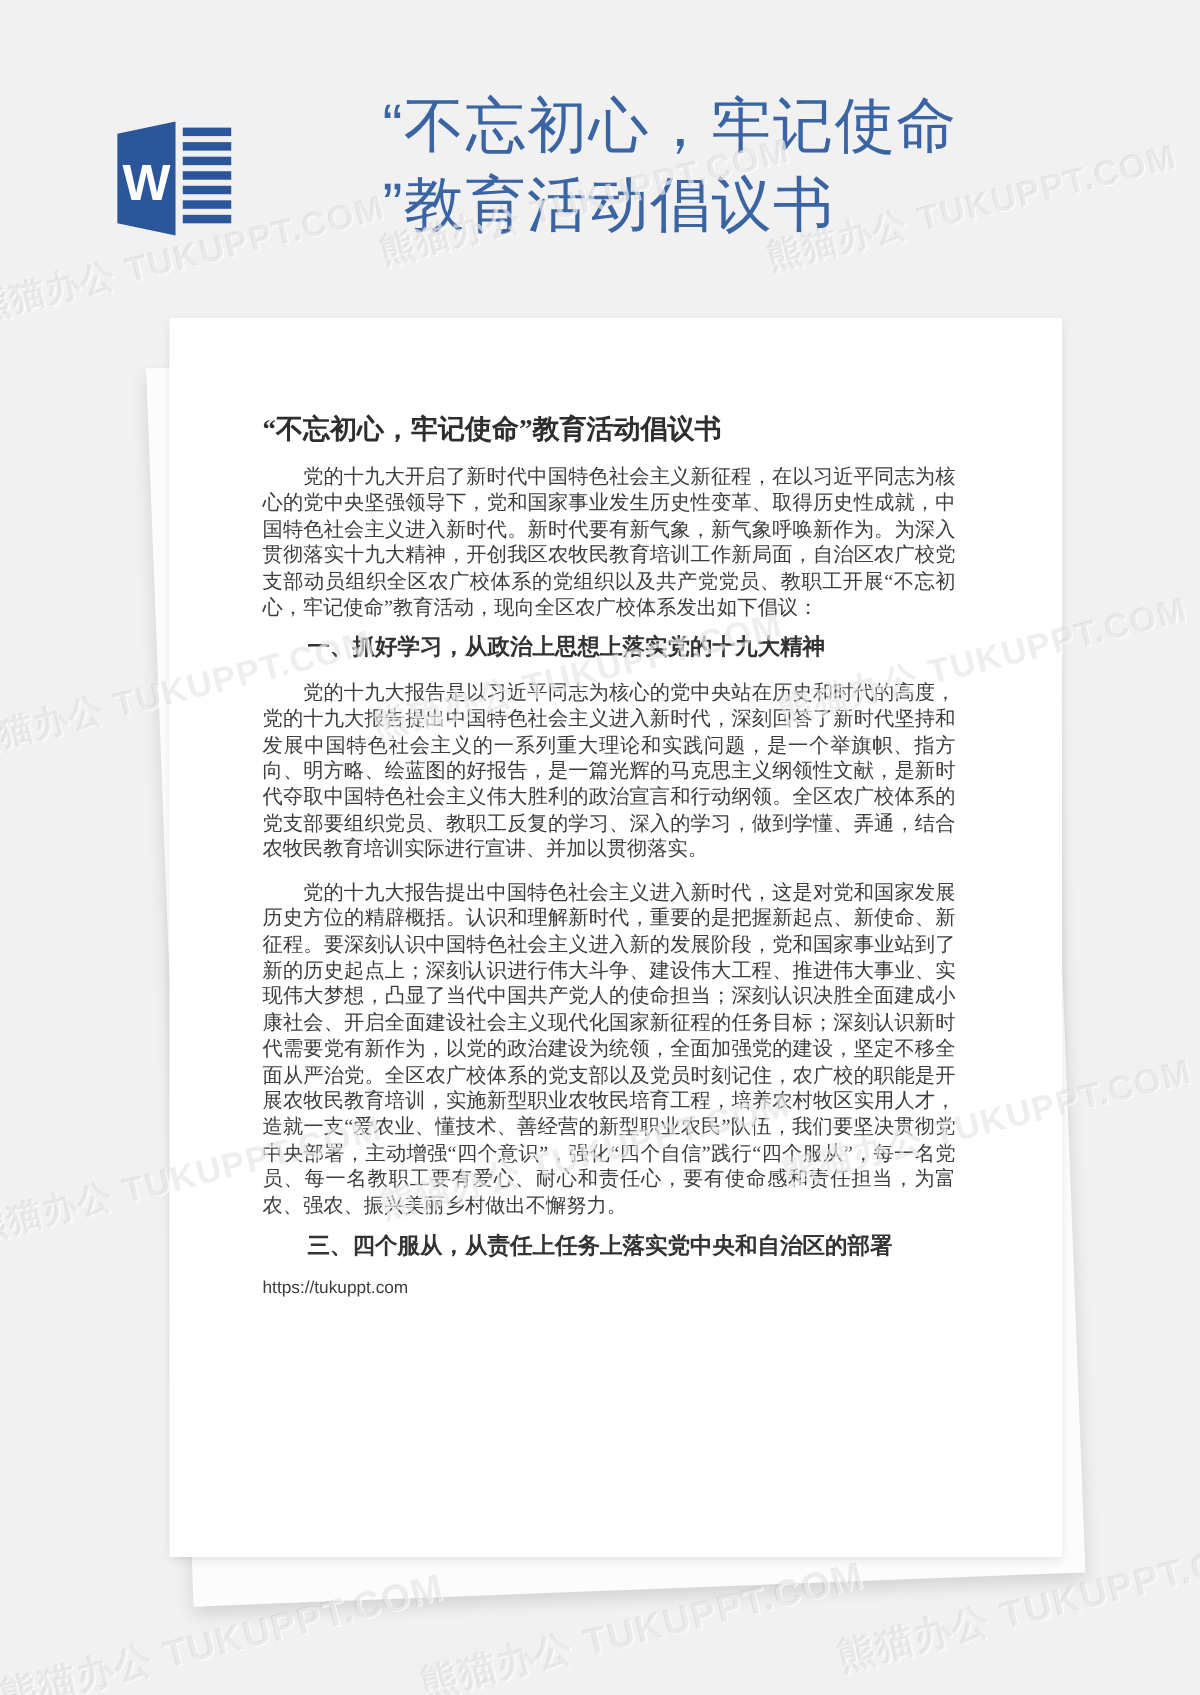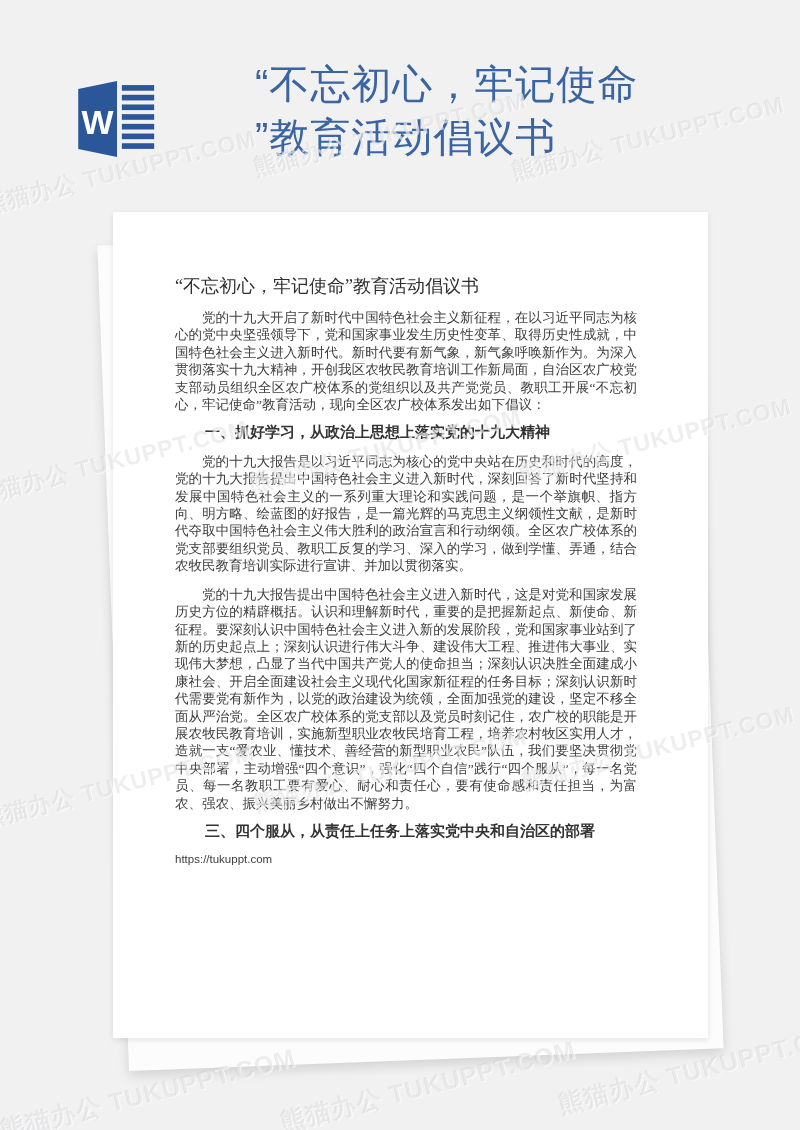--- a/index.html
+++ b/index.html
@@ -45,21 +45,21 @@
     background:#ffffff;
     box-shadow:0 2px 6px rgba(0,0,0,0.10);
     box-sizing:border-box;
     padding:0 71px 0 62px;
     font-family:"Liberation Serif","DejaVu Serif",serif;
     color:#3d3d3d;
   }
   .doc-title{
     margin:62px 0 0 0;
     font-size:18px;line-height:24px;
-    font-weight:normal;color:#2e2e2e;
+    font-weight:bold;color:#2e2e2e;
   }
   .doc-para{
     margin:11px 0 0 0;
     font-size:13.5px;line-height:17.4px;
     text-align:justify;text-indent:2em;
   }
   .doc-heading{
     margin:11px 0 0 0;
     font-size:15px;line-height:17.4px;
     font-weight:bold;color:#333;

